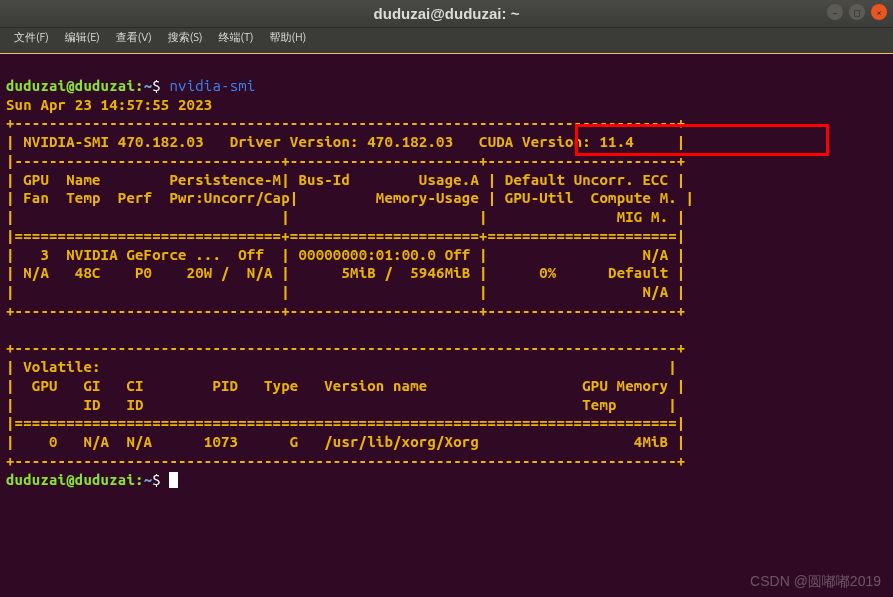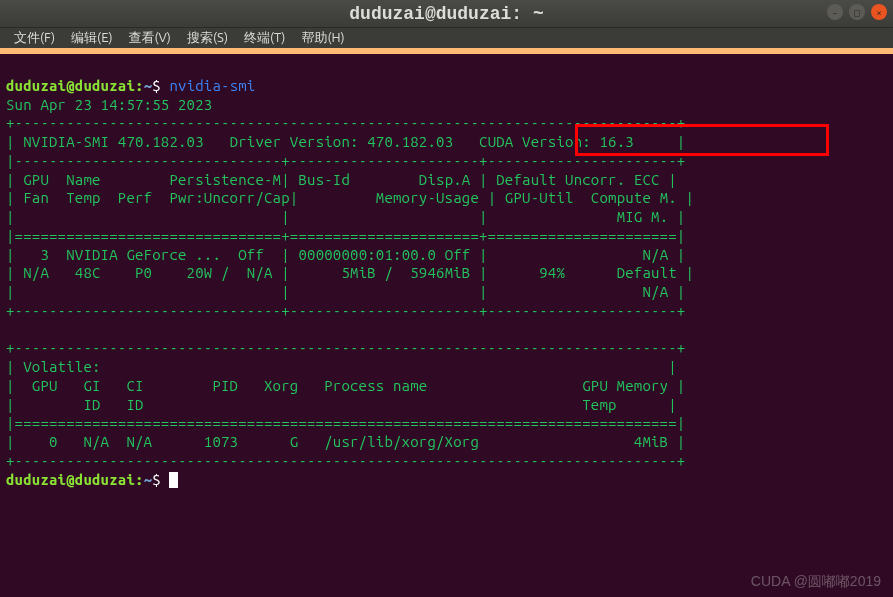--- a/index.html
+++ b/index.html
@@ -17,22 +17,22 @@
     height: 28px;
     background: linear-gradient(#4a4a46, #3b3b37);
     display: flex;
     align-items: center;
     justify-content: center;
     position: relative;
     border-bottom: 1px solid #2a2a28;
   }
   .titlebar .title {
     color: #dcdcd8;
-    font-family: Liberation Mono, monospace;
-    font-size: 18px;
+    font-family: Liberation Sans, sans-serif;
+    font-size: 15px;
     font-weight: bold;
   }
   .win-buttons {
     position: absolute;
     right: 6px;
     top: 4px;
     display: flex;
     gap: 6px;
   }
   .win-btn {
@@ -43,40 +43,40 @@
     align-items: center;
     justify-content: center;
     font-size: 10px;
     color: #2a2a28;
   }
   .win-btn.close { background: #e95420; }
   .menubar {
     height: 26px;
     background: #3b3b37;
     display: flex;
-    align-items: center;
+    align-items: flex-start;
     padding: 0 8px;
     gap: 4px;
     font-family: "Ubuntu", sans-serif;
-    font-size: 13px;
+    font-size: 11px;
     color: #dcdcd8;
-    border-bottom: 6px solid #fdba74;
+    border-bottom: 1px solid #fdba74;
   }
   .menu-item { padding: 2px 6px; }
   .terminal {
     padding: 4px 6px;
     white-space: pre;
     line-height: 1.25;
     letter-spacing: 0.2px;
   }
   .prompt-user { color: #8ae234; font-weight: bold; }
   .prompt-path { color: #729fcf; font-weight: bold; }
   .prompt-dollar { color: #ffffff; }
   .cmd { color: #3b82f6; }
-  .out { color: #22c55e; }
+  .out { color: #eab308; font-weight: bold; }
   .highlight-box {
     position: absolute;
     border: 3px solid #ff0000;
     pointer-events: none;
   }
   .cursor {
     display: inline-block;
     width: 9px;
     height: 16px;
     background: #ffffff;
@@ -109,36 +109,36 @@
   <span class="menu-item">查看(V)</span>
   <span class="menu-item">搜索(S)</span>
   <span class="menu-item">终端(T)</span>
   <span class="menu-item">帮助(H)</span>
 </div>
 
 <div class="terminal">
 <span class="prompt-user">duduzai@duduzai</span><span class="prompt-user">:</span><span class="prompt-path">~</span><span class="prompt-dollar">$</span> <span class="cmd">nvidia-smi</span>
 <span class="out">Sun Apr 23 14:57:55 2023</span>
 <span class="out">+-----------------------------------------------------------------------------+</span>
-<span class="out">| <span>NVIDIA-SMI 470.182.03</span>   <span>Driver Version: 470.182.03</span>   <span>CUDA Version: 16.3</span>     |</span>
+<span class="out">| <span>NVIDIA-SMI 470.182.03</span>   <span>Driver Version: 470.182.03</span>   <span>CUDA Version: 11.4</span>     |</span>
 <span class="out">|-------------------------------+----------------------+----------------------+</span>
-<span class="out">|<span> GPU  Name        Persistence-M</span>|<span> Bus-Id        Disp.A </span>|<span> Default Uncorr. ECC </span>|</span>
+<span class="out">|<span> GPU  Name        Persistence-M</span>|<span> Bus-Id        Usage.A </span>|<span> Default Uncorr. ECC </span>|</span>
 <span class="out">|<span> Fan  Temp  Perf  Pwr:Uncorr/Cap</span>|<span>         Memory-Usage </span>|<span> GPU-Util  Compute M. </span>|</span>
 <span class="out">|<span>                               </span>|<span>                      </span>|<span>               MIG M. </span>|</span>
 <span class="out">|===============================+======================+======================|</span>
 <span class="out">|<span>   3  NVIDIA GeForce ...  Off  </span>|<span> 00000000:01:00.0 Off </span>|<span>                  N/A </span>|</span>
-<span class="out">|<span> N/A   48C    P0    20W /  N/A </span>|<span>      5MiB /  5946MiB </span>|<span>      94%      Default </span>|</span>
+<span class="out">|<span> N/A   48C    P0    20W /  N/A </span>|<span>      5MiB /  5946MiB </span>|<span>      0%      Default </span>|</span>
 <span class="out">|<span>                               </span>|<span>                      </span>|<span>                  N/A </span>|</span>
 <span class="out">+-------------------------------+----------------------+----------------------+</span>
 <span class="out">                                                                               </span>
 <span class="out">+-----------------------------------------------------------------------------+</span>
 <span class="out">|<span> Volatile:</span>                                                                  |</span>
-<span class="out">|<span>  GPU   GI   CI        PID   Xorg   Process name                  GPU Memory </span>|</span>
+<span class="out">|<span>  GPU   GI   CI        PID   Type   Version name                  GPU Memory </span>|</span>
 <span class="out">|<span>        ID   ID                                                   Temp      </span>|</span>
 <span class="out">|=============================================================================|</span>
 <span class="out">|<span>    0   N/A  N/A      1073      G   /usr/lib/xorg/Xorg                  4MiB </span>|</span>
 <span class="out">+-----------------------------------------------------------------------------+</span>
 <span class="prompt-user">duduzai@duduzai</span><span class="prompt-user">:</span><span class="prompt-path">~</span><span class="prompt-dollar">$</span> <span class="cursor"></span>
 </div>
 
 <div class="highlight-box" style="left:575px;top:124px;width:254px;height:32px;"></div>
 
-<div class="watermark">CUDA @圆嘟嘟2019</div>
+<div class="watermark">CSDN @圆嘟嘟2019</div>
 
 </body></html>

